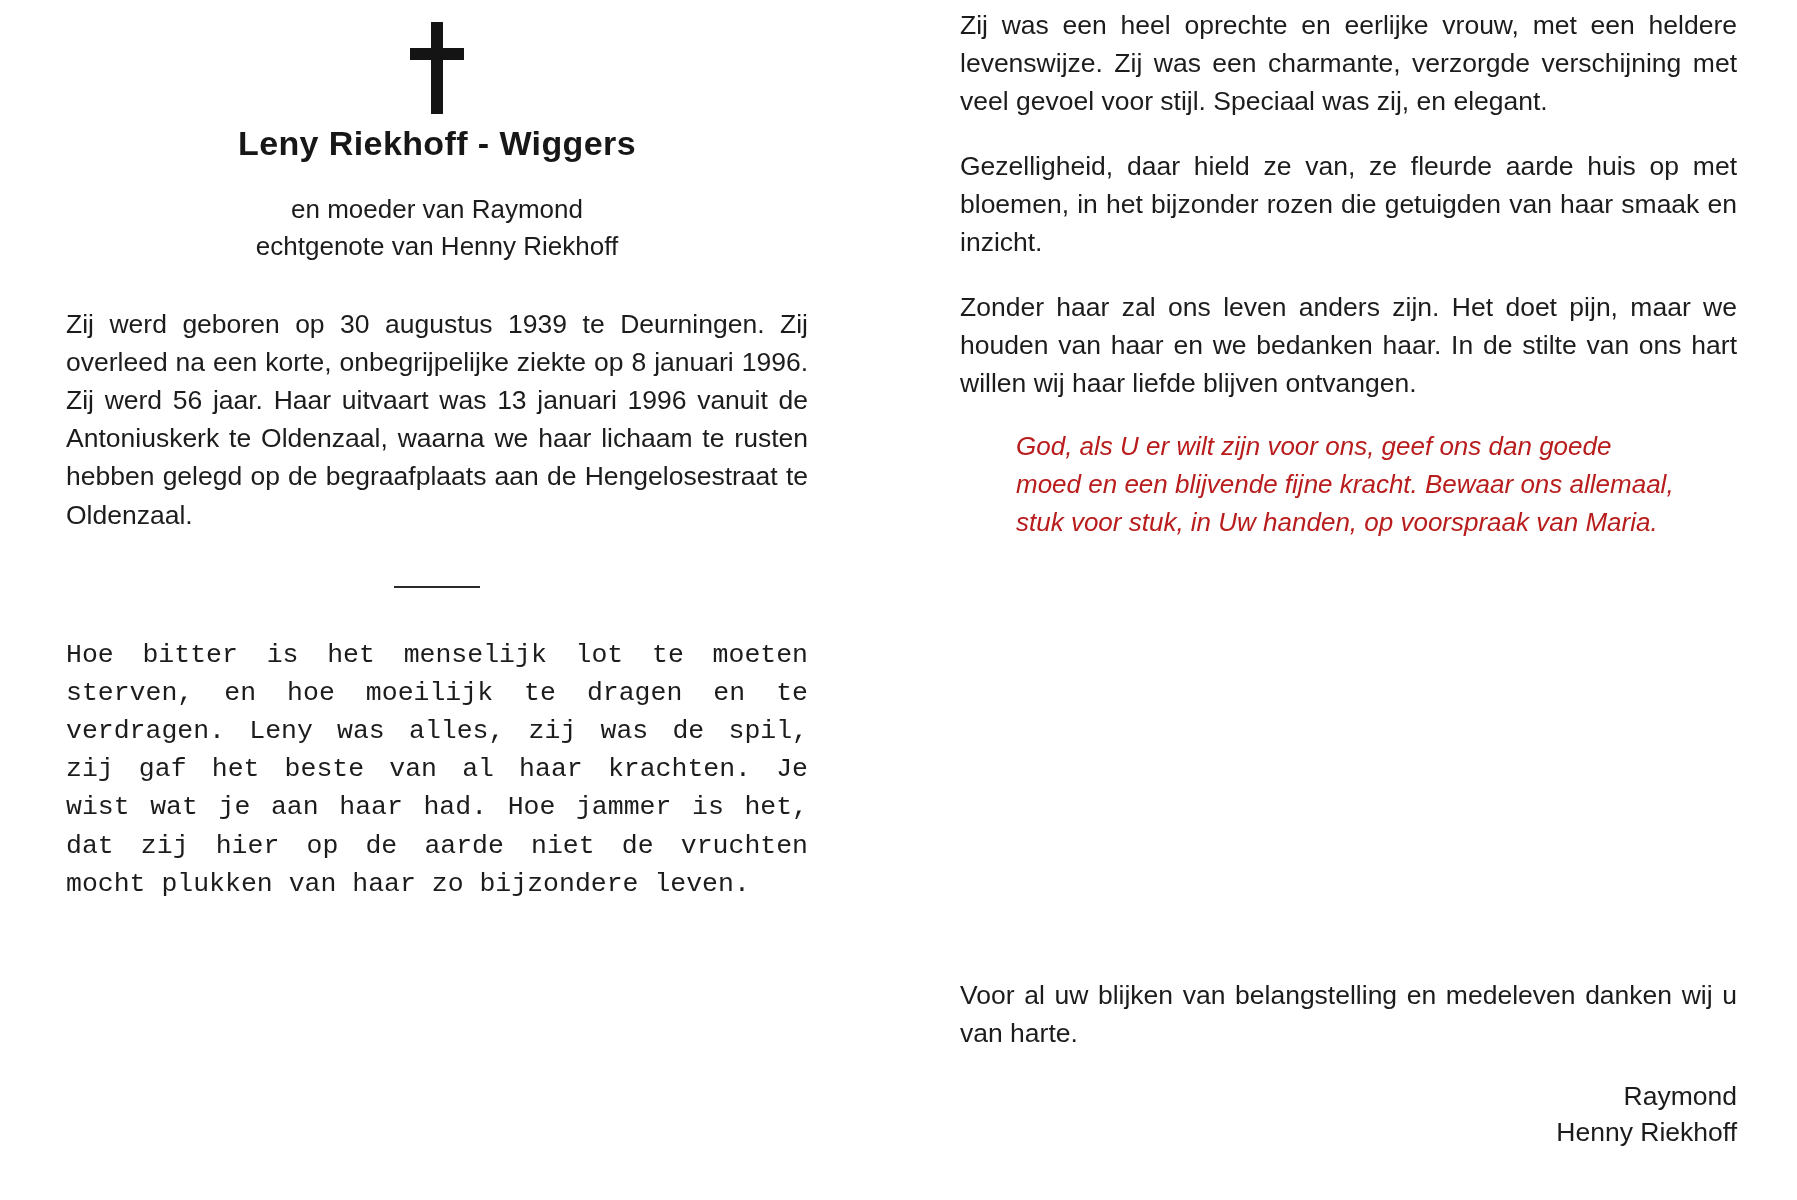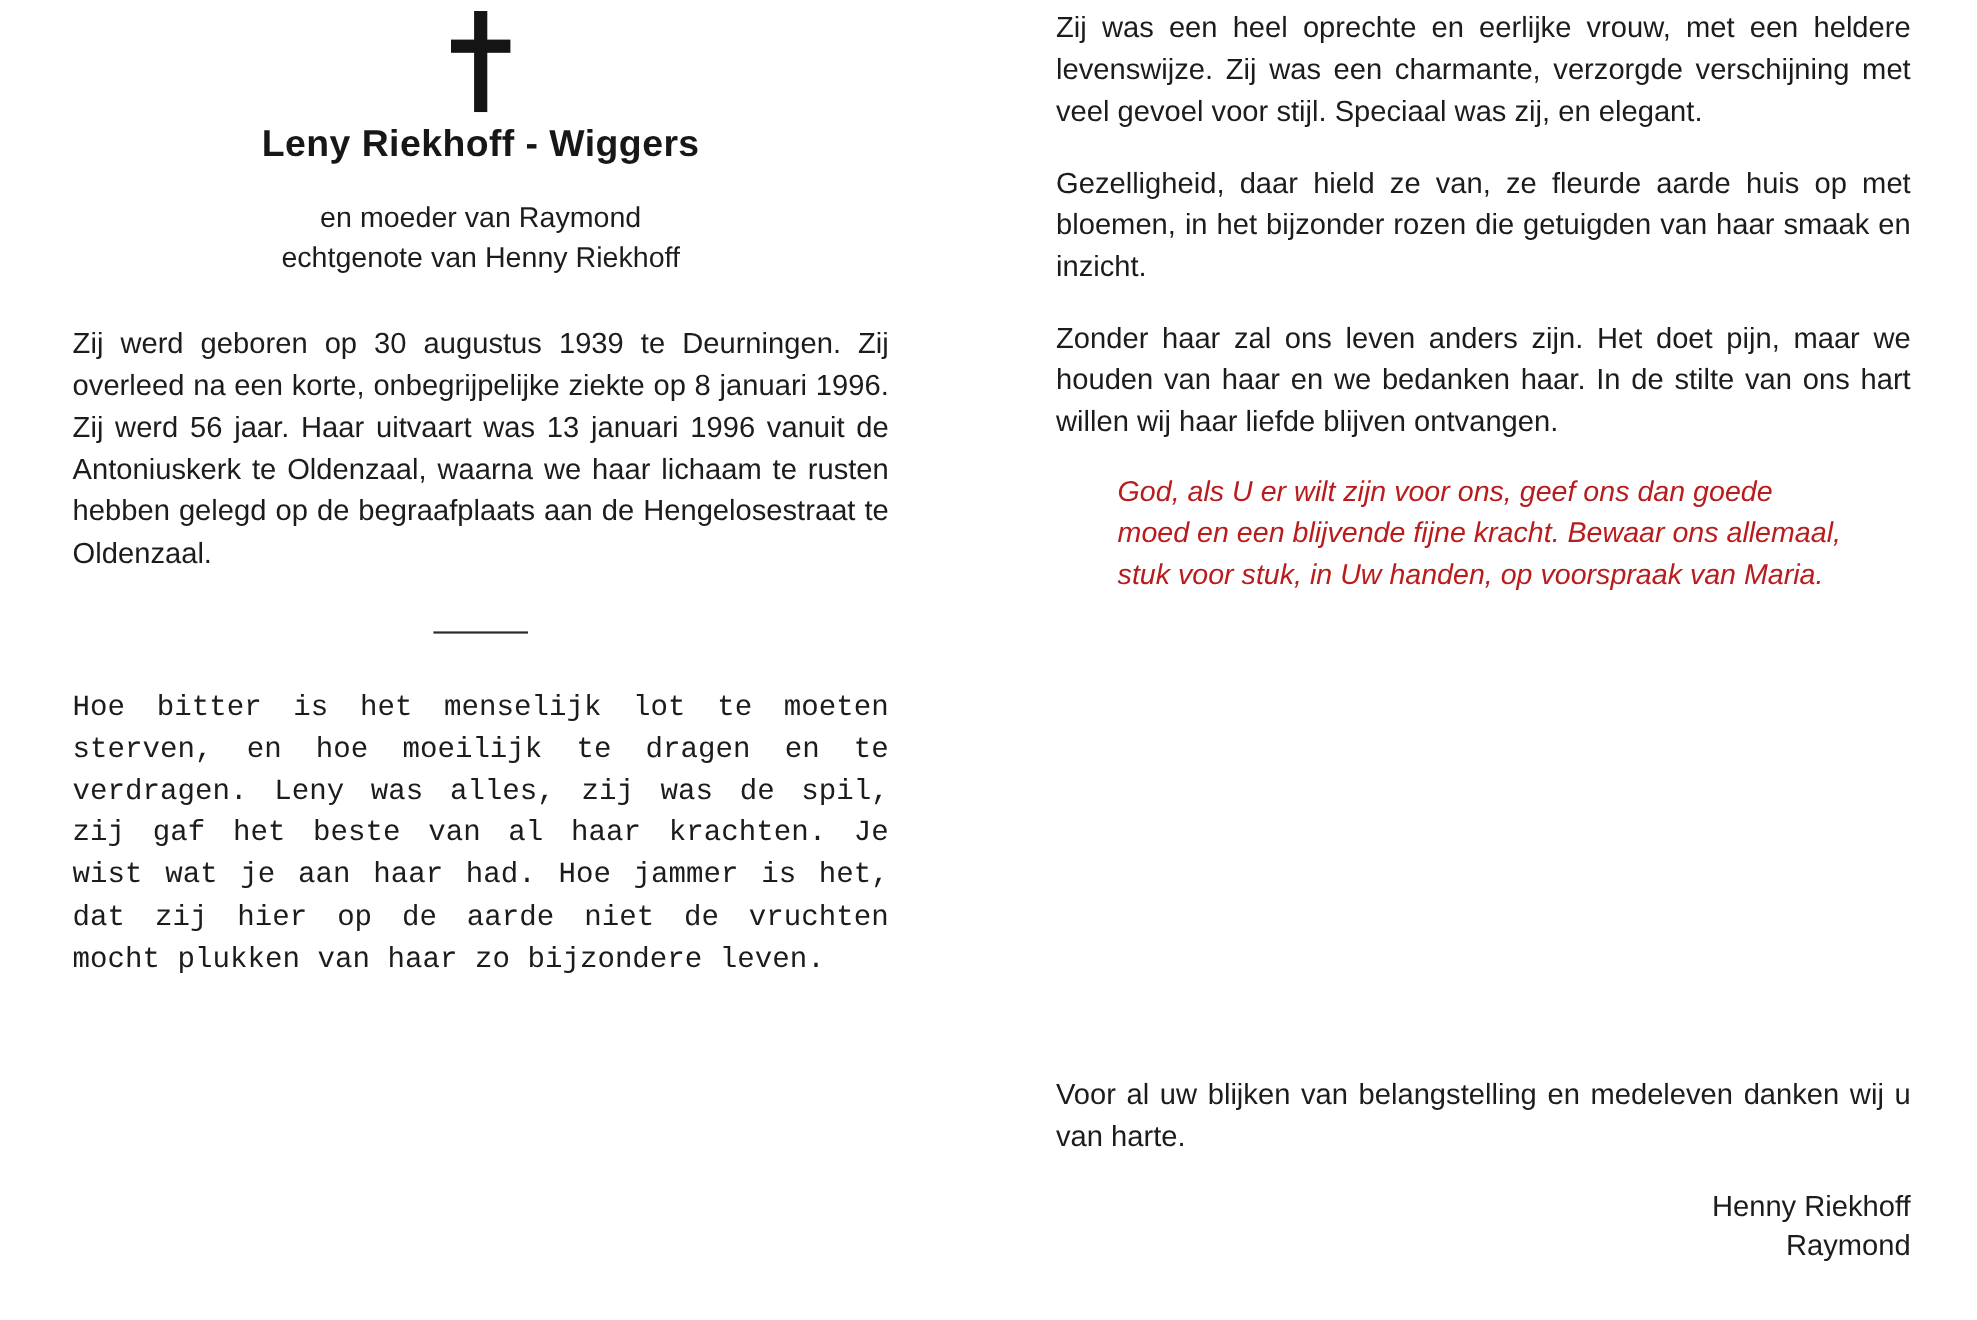--- a/index.html
+++ b/index.html
@@ -21,21 +21,21 @@
     box-sizing: border-box;
     display: flex;
     flex-direction: row;
   }
   .column {
     box-sizing: border-box;
     position: relative;
   }
   .col-left {
     width: 880px;
-    padding: 0 72px 0 66px;
+    padding: 12px 72px 0 66px;
   }
   .col-right {
     width: 917px;
     padding: 0 60px 0 80px;
   }
 
   
   .cross {
     text-align: center;
     margin-top: 10px;
@@ -150,20 +150,20 @@
 
     <p class="right-para">Zij was een heel oprechte en eerlijke vrouw, met een heldere levenswijze. Zij was een charmante, verzorgde verschijning met veel gevoel voor stijl. Speciaal was zij, en elegant.</p>
     <p class="right-para">Gezelligheid, daar hield ze van, ze fleurde aarde huis op met bloemen, in het bijzonder rozen die getuigden van haar smaak en inzicht.</p>
     <p class="right-para">Zonder haar zal ons leven anders zijn. Het doet pijn, maar we houden van haar en we bedanken haar. In de stilte van ons hart willen wij haar liefde blijven ontvangen.</p>
 
     <p class="prayer">God, als U er wilt zijn voor ons, geef ons dan goede moed en een blijvende fijne kracht. Bewaar ons allemaal, stuk voor stuk, in Uw handen, op voorspraak van Maria.</p>
 
     <div class="thanks-block">
       <p class="thanks">Voor al uw blijken van belangstelling en medeleven danken wij u van harte.</p>
       <div class="signature">
+        <span class="sig-line">Raymond</span>
         <span class="sig-line">Henny Riekhoff</span>
-        <span class="sig-line">Raymond</span>
       </div>
     </div>
 
   </div>
 
 </div>
 
 </body></html>

